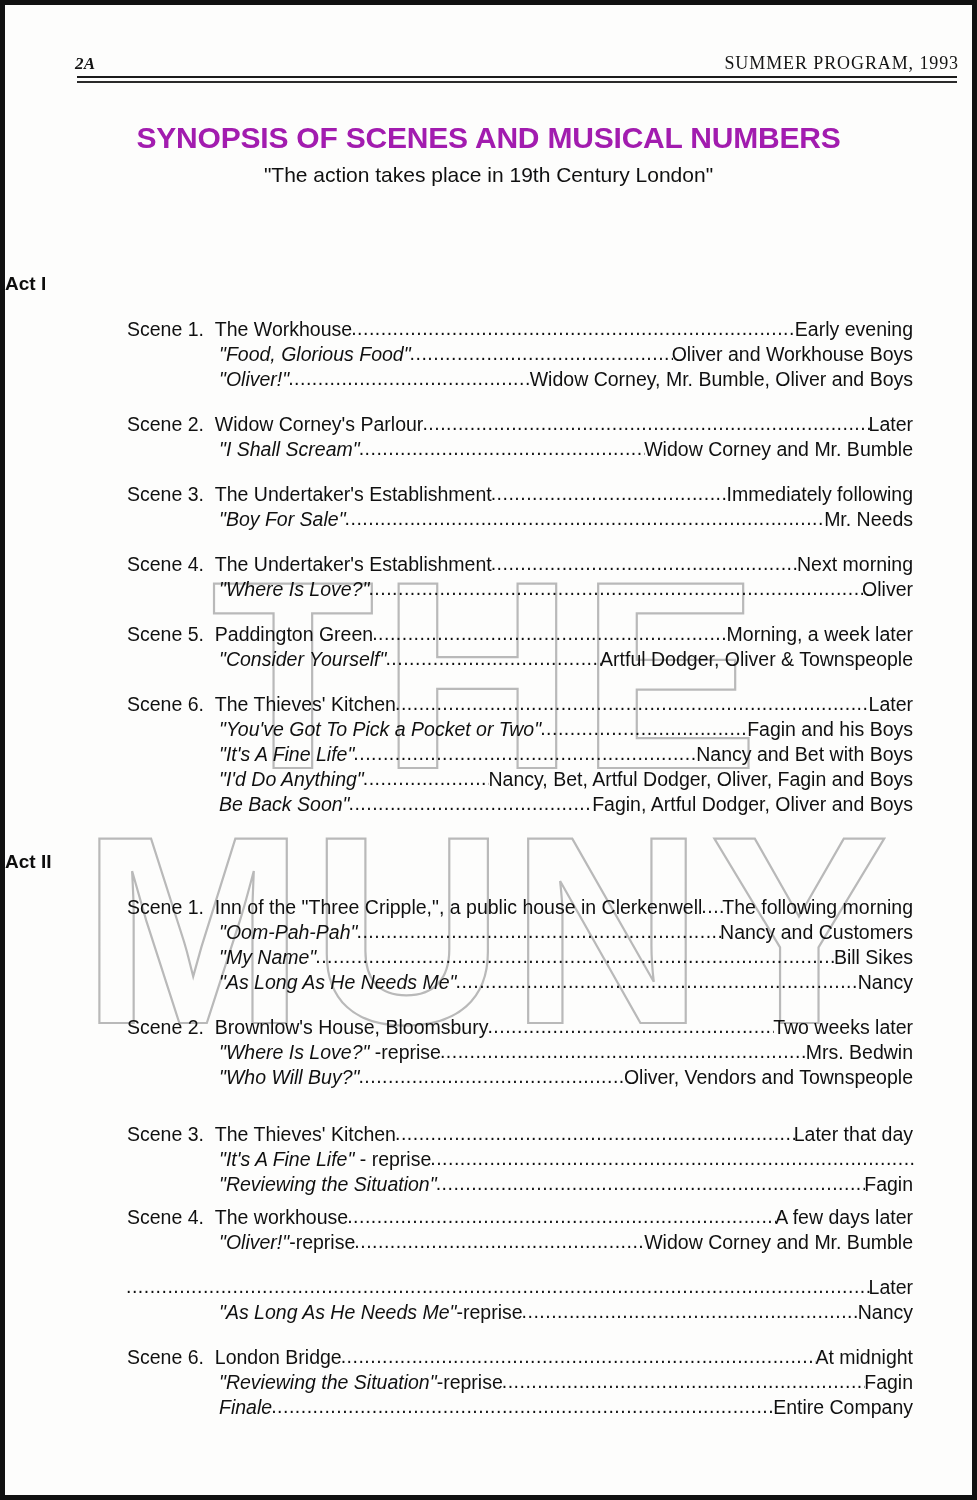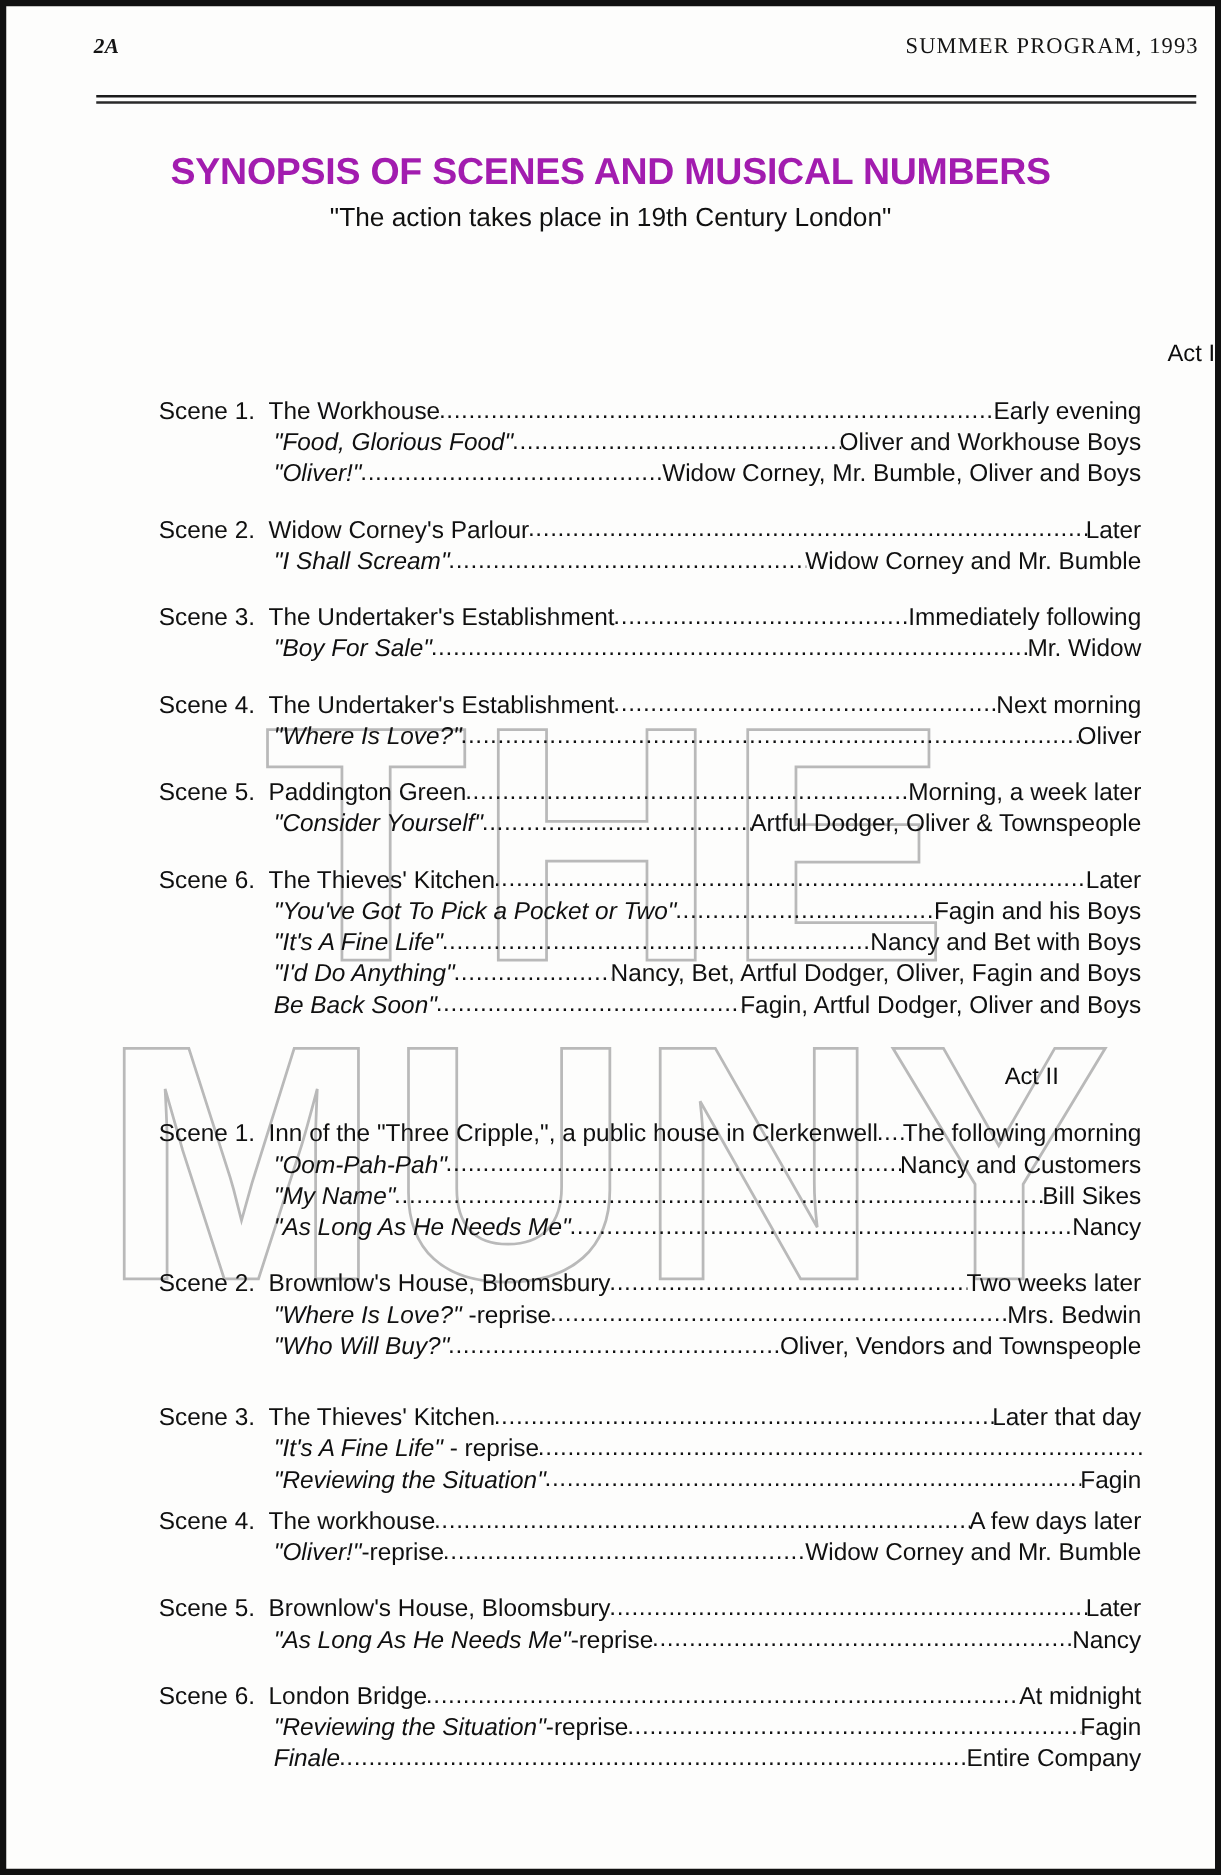--- a/index.html
+++ b/index.html
@@ -40,21 +40,21 @@
     fill: none;
     stroke: #b9b9b9;
     stroke-width: 2.2;
     font-family: "Liberation Sans", sans-serif;
     font-weight: bold;
   }
 
   
   .runhead {
     position: absolute;
-    left: 70px; top: 21px;
+    left: 70px; top: 48px;
     width: 884px;
     display: flex;
     align-items: flex-end;
     justify-content: space-between;
     z-index: 3;
   }
   .folio {
     font-family: "Liberation Serif", serif;
     font-style: italic;
     font-weight: bold;
@@ -93,23 +93,23 @@
   .doc-sub {
     position: absolute;
     left: 0; top: 158px; width: 967px;
     text-align: center;
     font-size: 21px;
     color: #101010;
     z-index: 3;
   }
 
   .act-heading {
-    text-align: right;
+    text-align: left;
     font-size: 19px;
-    font-weight: normal;
+    font-weight: bold;
     color: #0d0d0d;
     position: relative;
     z-index: 3;
   }
 
   
   .content {
     position: absolute;
     left: 0; top: 0; width: 967px;
     z-index: 3;
@@ -204,21 +204,21 @@
         </div>
         <div class="scene-block" style="position: absolute; left: 122px; width: 786px; top: 477px;">
           <div class="line">
             <span class="label"><span>Scene 3.</span>&nbsp;&nbsp;<span>The Undertaker's Establishment</span></span>
             <span class="leader">................................................................................................................................................................................................................................................................................................................................................................................................................</span>
             <span class="trail">Immediately following</span>
           </div>
           <div class="line song" style="padding-left: 92px;">
             <span class="label">"Boy For Sale"</span>
             <span class="leader">................................................................................................................................................................................................................................................................................................................................................................................................................</span>
-            <span class="trail">Mr. Widow</span>
+            <span class="trail">Mr. Needs</span>
           </div>
         </div>
         <div class="scene-block" style="position: absolute; left: 122px; width: 786px; top: 547px;">
           <div class="line">
             <span class="label"><span>Scene 4.</span>&nbsp;&nbsp;<span>The Undertaker's Establishment</span></span>
             <span class="leader">................................................................................................................................................................................................................................................................................................................................................................................................................</span>
             <span class="trail">Next morning</span>
           </div>
           <div class="line song" style="padding-left: 92px;">
             <span class="label">"Where Is Love?"</span>
@@ -328,21 +328,20 @@
             <span class="trail">A few days later</span>
           </div>
           <div class="line song" style="padding-left: 92px;">
             <span class="label">"Oliver!"<span class="rom">-reprise</span></span>
             <span class="leader">................................................................................................................................................................................................................................................................................................................................................................................................................</span>
             <span class="trail">Widow Corney and Mr. Bumble</span>
           </div>
         </div>
         <div class="scene-block" style="position: absolute; left: 122px; width: 786px; top: 1270px;">
           <div class="line">
-            <span class="label"><span>Scene 5.</span>&nbsp;&nbsp;<span>Brownlow's House, Bloomsbury</span></span>
             <span class="leader">................................................................................................................................................................................................................................................................................................................................................................................................................</span>
             <span class="trail">Later</span>
           </div>
           <div class="line song" style="padding-left: 92px;">
             <span class="label">"As Long As He Needs Me"<span class="rom">-reprise</span></span>
             <span class="leader">................................................................................................................................................................................................................................................................................................................................................................................................................</span>
             <span class="trail">Nancy</span>
           </div>
         </div>
         <div class="scene-block" style="position: absolute; left: 122px; width: 786px; top: 1340px;">

